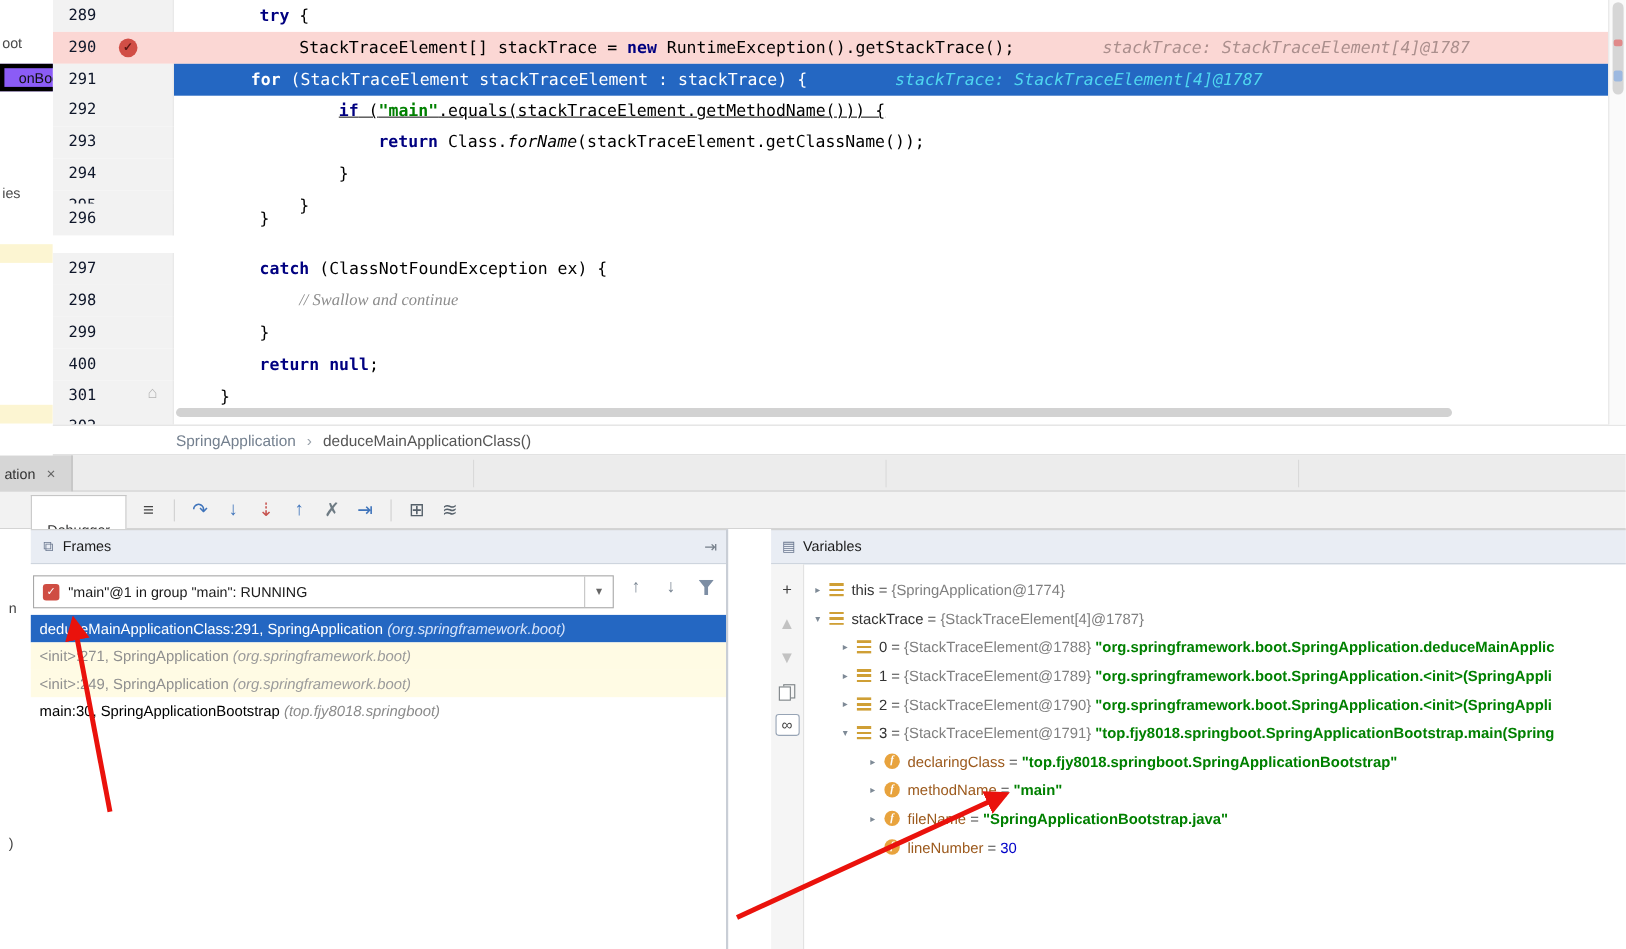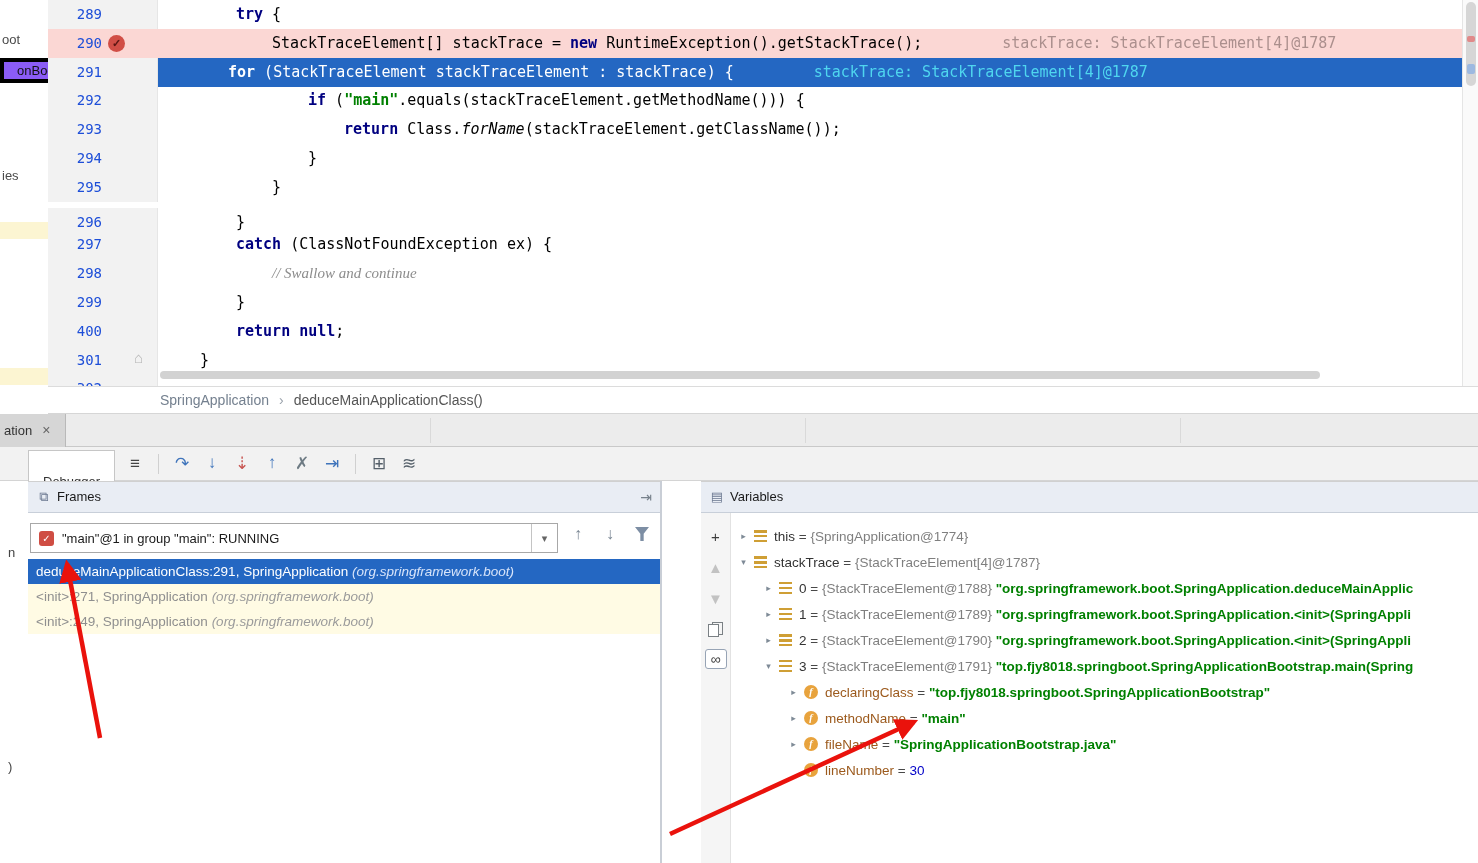--- a/index.html
+++ b/index.html
@@ -9,31 +9,31 @@
   
   #left-sliver{position:absolute;left:0;top:0;width:48px;height:414px;background:#fff;overflow:hidden;z-index:4}
   .sliver-frag{position:absolute;left:2px;color:#4a4a4a;font-size:13px;white-space:nowrap}
   .sliver-frag.boxed{border:4px solid #000000;background:#8b5cf6;padding:1px 13px;color:#111}
   .sliver-hl{position:absolute;left:0;width:48px;height:17px;background:#fcf5d2}
 
   
   #editor{position:absolute;left:48px;top:0;width:1414px;height:386px;background:#fff;overflow:hidden}
   .code-row{position:absolute;left:0;width:1414px;height:29px;display:flex}
   .gutter-cell{width:110px;flex:none;position:relative;background:var(--gutter-bg,#f2f2f2);border-right:1px solid #e6e6e6}
-  .ln-num{display:inline-block;width:54px;text-align:right;font:14px/29px "DejaVu Sans Mono",monospace;color:#1d4ed8}
+  .ln-num{display:inline-block;width:54px;text-align:center;font:14px/29px "DejaVu Sans Mono",monospace;color:#0f172a}
   .code-cell{flex:1;font:15px/29px "DejaVu Sans Mono",monospace;white-space:pre;overflow:hidden}
   .code-row.breakpoint{background:var(--breakpoint-line-pink,#fbd7d4)}
   .code-row.breakpoint .gutter-cell{background:transparent;border-right-color:transparent}
   .code-row.exec .code-cell{background:var(--accent-blue,#2467c2)}
   .tk-kw{color:var(--keyword-navy,#000080);font-weight:bold}
   .tk-pl{color:#000}
   .tk-str{color:var(--string-green,#008000);font-weight:bold}
   .tk-cm{color:#8c8c8c;font-style:italic}
   .tk-it{font-style:italic;color:#000}
-  .hint{color:#9a9a9a;margin-left:80px}
+  .hint{font-style:italic;color:#9a9a9a;margin-left:80px}
   .breakpoint .hint{color:#ab8f8d}
   .exec .code-cell span{color:#fff}
   .exec .code-cell .hint{color:var(--hint-cyan,#4fd6ef)}
   .bp-icon{position:absolute;left:60px;top:6px;width:17px;height:17px;background:#d14e46;border-radius:50%;color:#5c1512;font-size:11px;line-height:17px;text-align:center;font-weight:bold}
   .g-home-icon{position:absolute;left:86px;top:3px;color:#b4b4b4;font-size:15px}
   #editor-hthumb{position:absolute;left:112px;top:371px;width:1160px;height:8px;background:#d2d2d2;border-radius:4px;z-index:3}
   #editor-vscroll{position:absolute;left:1462px;top:0;width:16px;height:386px;background:#fafafa;border-left:1px solid #e5e5e5;z-index:5}
   #editor-vthumb{position:absolute;left:3px;top:2px;width:10px;height:84px;background:#d6d6d6;border-radius:5px}
   .vmark{position:absolute;left:4px;width:8px;border-radius:2px}
 
@@ -134,35 +134,35 @@
       <div class="code-row breakpoint" style="top: 28.8px;">
         <div class="gutter-cell"><span class="ln-num">290</span><span class="bp-icon">✓</span></div>
         <div class="code-cell" style="padding-left: 114px;"><span class="tk-pl">StackTraceElement[] stackTrace = </span><span class="tk-kw">new</span><span class="tk-pl"> RuntimeException().getStackTrace();</span><span class="hint">stackTrace: StackTraceElement[4]@1787</span></div>
       </div>
       <div class="code-row exec" style="top: 57.6px;">
         <div class="gutter-cell"><span class="ln-num">291</span></div>
         <div class="code-cell" style="padding-left: 70px;"><span class="tk-kw">for</span><span class="tk-pl"> (StackTraceElement stackTraceElement : stackTrace) {</span><span class="hint">stackTrace: StackTraceElement[4]@1787</span></div>
       </div>
       <div class="code-row" style="top: 86.4px;">
         <div class="gutter-cell"><span class="ln-num">292</span></div>
-        <div class="code-cell" style="padding-left: 150px;"><span class="tk-kw">if</span><span class="tk-pl"> (</span><span class="tk-str">"main"</span><span class="tk-pl">.equals(stackTraceElement.getMethodName())) {</span></div>
+        <div class="code-cell" style="padding-left: 150px; text-decoration: underline;"><span class="tk-kw">if</span><span class="tk-pl"> (</span><span class="tk-str">"main"</span><span class="tk-pl">.equals(stackTraceElement.getMethodName())) {</span></div>
       </div>
       <div class="code-row" style="top: 115.2px;">
         <div class="gutter-cell"><span class="ln-num">293</span></div>
         <div class="code-cell" style="padding-left: 186px;"><span class="tk-kw">return</span><span class="tk-pl"> Class.</span><span class="tk-it">forName</span><span class="tk-pl">(stackTraceElement.getClassName());</span></div>
       </div>
       <div class="code-row" style="top: 144px;">
         <div class="gutter-cell"><span class="ln-num">294</span></div>
         <div class="code-cell" style="padding-left: 150px;"><span class="tk-pl">}</span></div>
       </div>
       <div class="code-row" style="top: 172.8px;">
         <div class="gutter-cell"><span class="ln-num">295</span></div>
         <div class="code-cell" style="padding-left: 114px;"><span class="tk-pl">}</span></div>
       </div>
-      <div class="code-row" style="top: 208px;">
+      <div class="code-row" style="top: 185px;">
         <div class="gutter-cell"><span class="ln-num">296</span></div>
         <div class="code-cell" style="padding-left: 78px;"><span class="tk-pl">}</span></div>
       </div>
       <div class="code-row" style="top: 230.4px;">
         <div class="gutter-cell"><span class="ln-num">297</span></div>
         <div class="code-cell" style="padding-left: 78px;"><span class="tk-kw">catch</span><span class="tk-pl"> (ClassNotFoundException ex) {</span></div>
       </div>
       <div class="code-row" style="top: 259.2px;">
         <div class="gutter-cell"><span class="ln-num">298</span></div>
         <div class="code-cell" style="padding-left: 114px; font-family: Liberation Serif, serif;"><span class="tk-cm">// Swallow and continue</span></div>
@@ -245,20 +245,21 @@
           <span class="fnav-icon">↑</span>
           <span class="fnav-icon">↓</span>
           <span class="fnav-icon">
             <span class="funnel"></span>
           </span>
         </div>
       <div id="frame-list">
           <div class="frame-row selected"><span class="frame-main">deduceMainApplicationClass:291, SpringApplication </span><span class="frame-pkg">(org.springframework.boot)</span></div>
           <div class="frame-row library"><span class="frame-main">&lt;init&gt;:271, SpringApplication </span><span class="frame-pkg">(org.springframework.boot)</span></div>
           <div class="frame-row library"><span class="frame-main">&lt;init&gt;:249, SpringApplication </span><span class="frame-pkg">(org.springframework.boot)</span></div>
+          <div class="frame-row user"><span class="frame-main">main:30, SpringApplicationBootstrap </span><span class="frame-pkg">(top.fjy8018.springboot)</span></div>
         </div>
     </div>
   </div>
 
   <div id="debug-splitter"></div>
 
   <div id="vars-panel">
     <div class="panel-header" id="vars-header">
       <span class="ph-icon">▤</span><span>Variables</span>
     </div>

